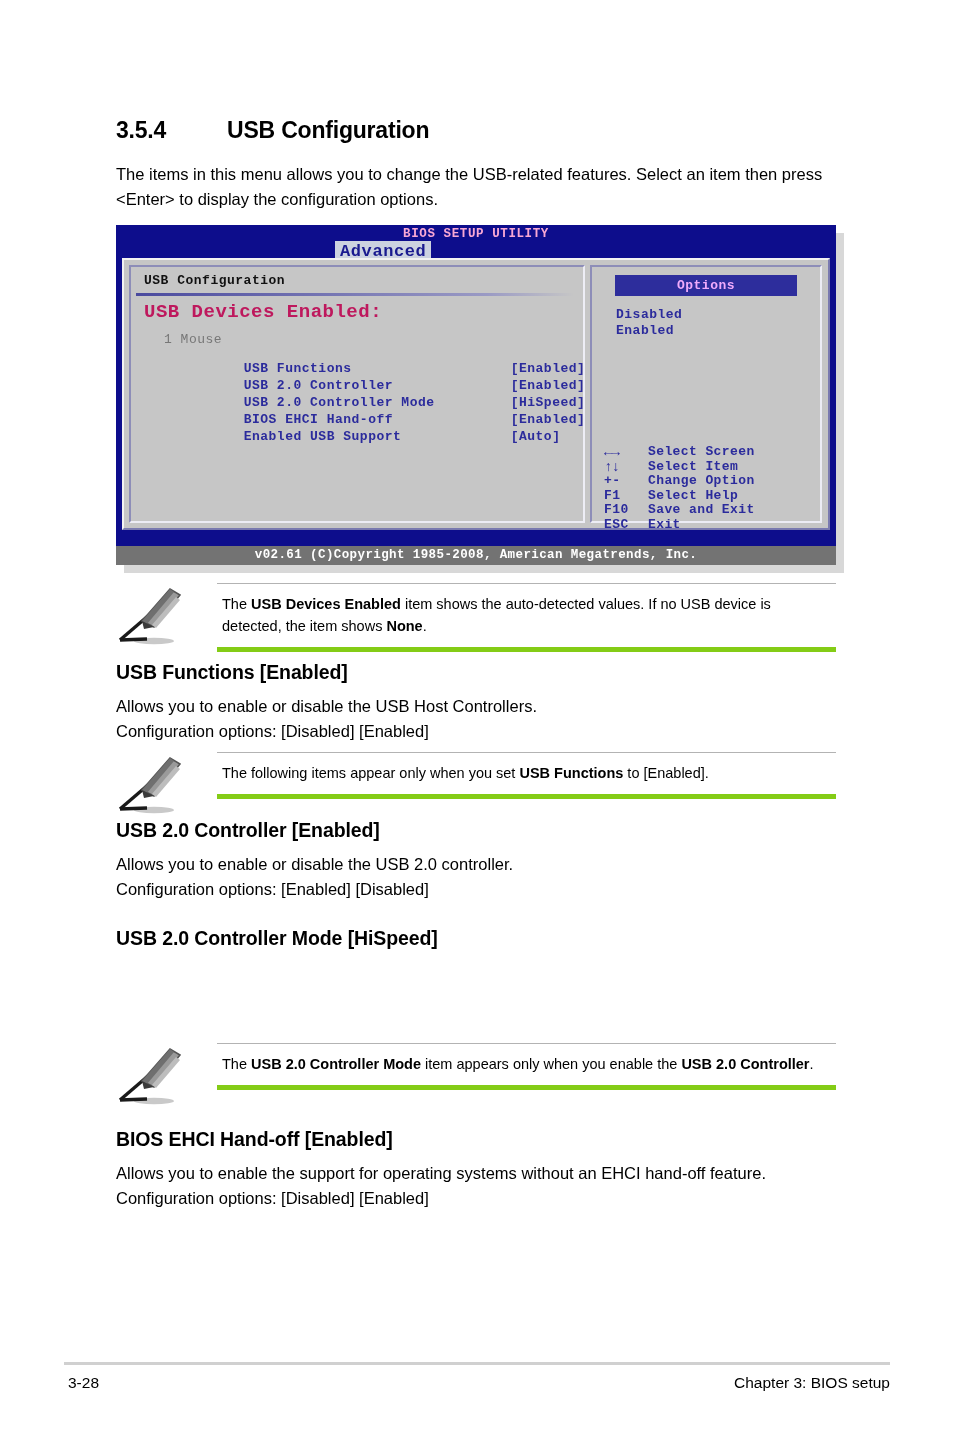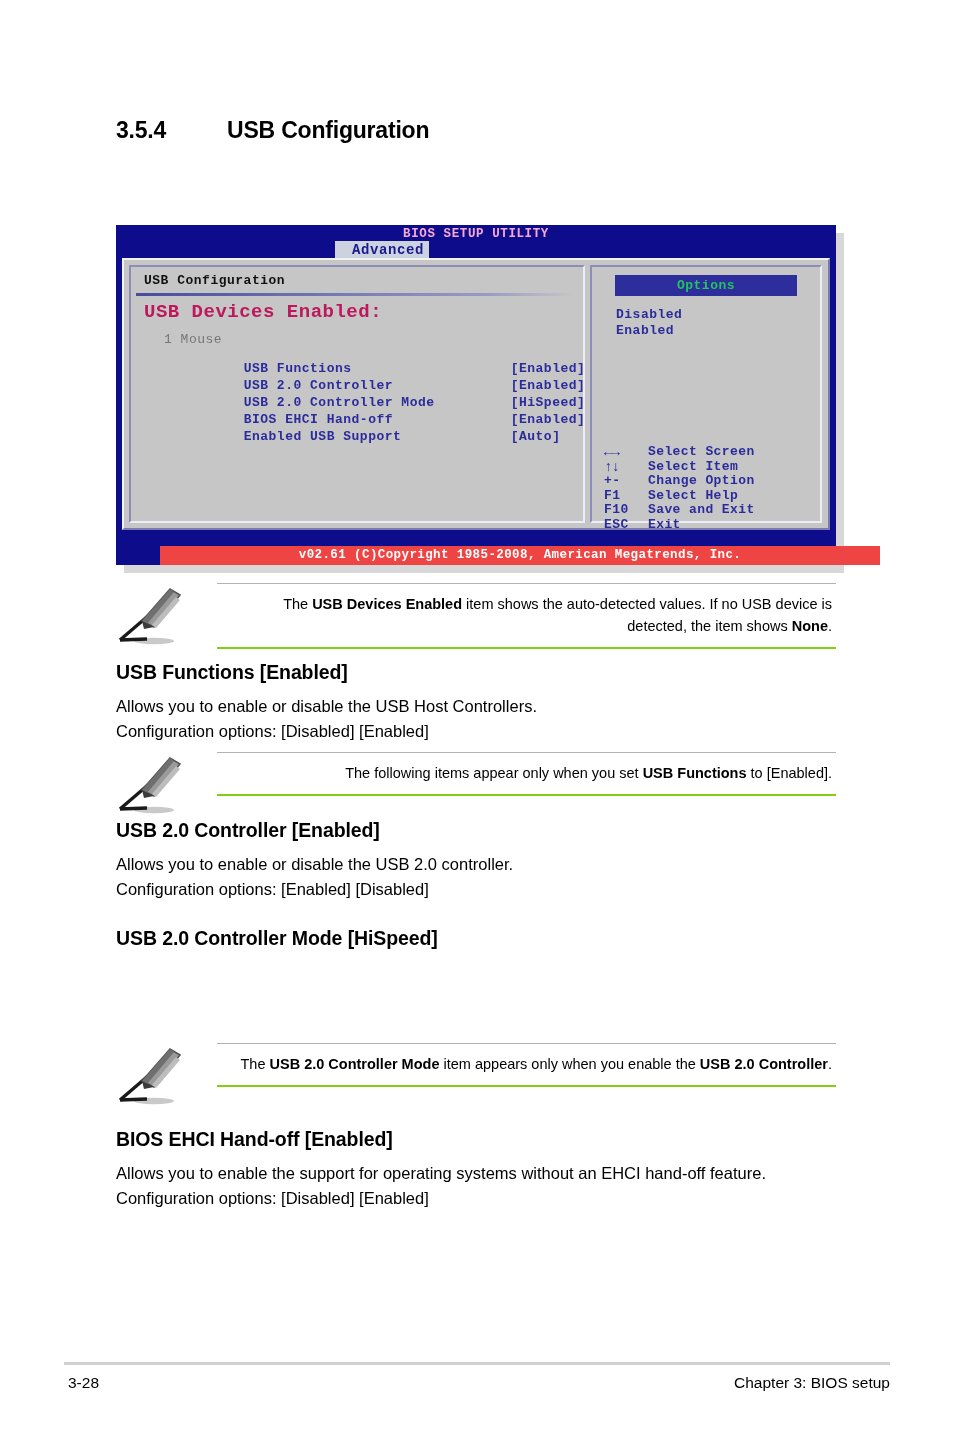--- a/index.html
+++ b/index.html
@@ -74,23 +74,23 @@
     font-size: 12.5px;
     font-weight: bold;
     letter-spacing: 0.6px;
   }
   .bios-tab {
     position: absolute;
     left: 219px;
     top: 16px;
     background: #ccd2e0;
     color: #1a1a8f;
-    font-size: 14px;
-    font-weight: bold;
-    padding: 1px 5px 2px 17px;
+    font-size: 17px;
+    font-weight: bold;
+    padding: 1px 5px 2px 5px;
     letter-spacing: 0.6px;
   }
   .bios-body {
     position: absolute;
     left: 6px;
     top: 33px;
     width: 708px;
     height: 272px;
     background: #c6c6c6;
     border-top: 2px solid #f2f2f2;
@@ -124,28 +124,27 @@
     border-right: 2px solid #ededf5;
     border-bottom: 2px solid #ededf5;
     box-sizing: border-box;
   }
   .bios-footer {
     position: absolute;
     left: 0;
     bottom: 0;
     width: 100%;
     height: 19px;
-    background: #ef4444;
+    background: #737373;
     color: #ffffff;
     font-size: 12.5px;
     font-weight: bold;
     text-align: center;
     line-height: 19px;
     letter-spacing: 0.4px;
-    margin-left: 44px;
   }
 
   .cfg-title {
     position: absolute;
     left: 13px;
     top: 6px;
     font-size: 13px;
     font-weight: bold;
     color: #111111;
     letter-spacing: 0.5px;
@@ -192,21 +191,21 @@
   .opt-name { display: inline-block; width: 267px; }
   .opt-value { display: inline-block; }
 
   .options-hdr {
     position: absolute;
     left: 23px;
     top: 8px;
     width: 182px;
     height: 21px;
     background: #2d2d9c;
-    color: #22c55e;
+    color: #f0abfc;
     font-size: 13px;
     font-weight: bold;
     text-align: center;
     line-height: 21px;
     letter-spacing: 0.5px;
   }
   .options-items {
     position: absolute;
     left: 24px;
     top: 40px;
@@ -249,23 +248,22 @@
     top: 0px;
     width: 70px;
     height: 66px;
   }
   .note-body {
     position: absolute;
     left: 101px;
     top: 0;
     width: 619px;
     border-top: 1px solid #b3b3b3;
-    border-bottom: 2px solid #84cc16;
+    border-bottom: 5px solid #84cc16;
     box-sizing: border-box;
-    text-align: right;
   }
   .note-text {
     padding: 9px 4px 10px 5px;
     font-size: 14.5px;
     line-height: 22px;
   }
 
   
   .sub-head {
     position: absolute;
@@ -307,20 +305,21 @@
 </head>
 <body>
 
 <div class="page">
 
   <div class="sec-head">
     <span class="sec-num">3.5.4</span>
     <span class="sec-title">USB Configuration</span>
   </div>
 
+  <div class="intro">The items in this menu allows you to change the USB-related features. Select an item then press &lt;Enter&gt; to display the configuration options.</div>
 
   <div class="bios-shadow"></div>
   <div class="bios">
 
     <div class="bios-title">BIOS SETUP UTILITY</div>
     <div class="bios-tab">Advanced</div>
 
     <div class="bios-body">
 
       <div class="pane-left">

